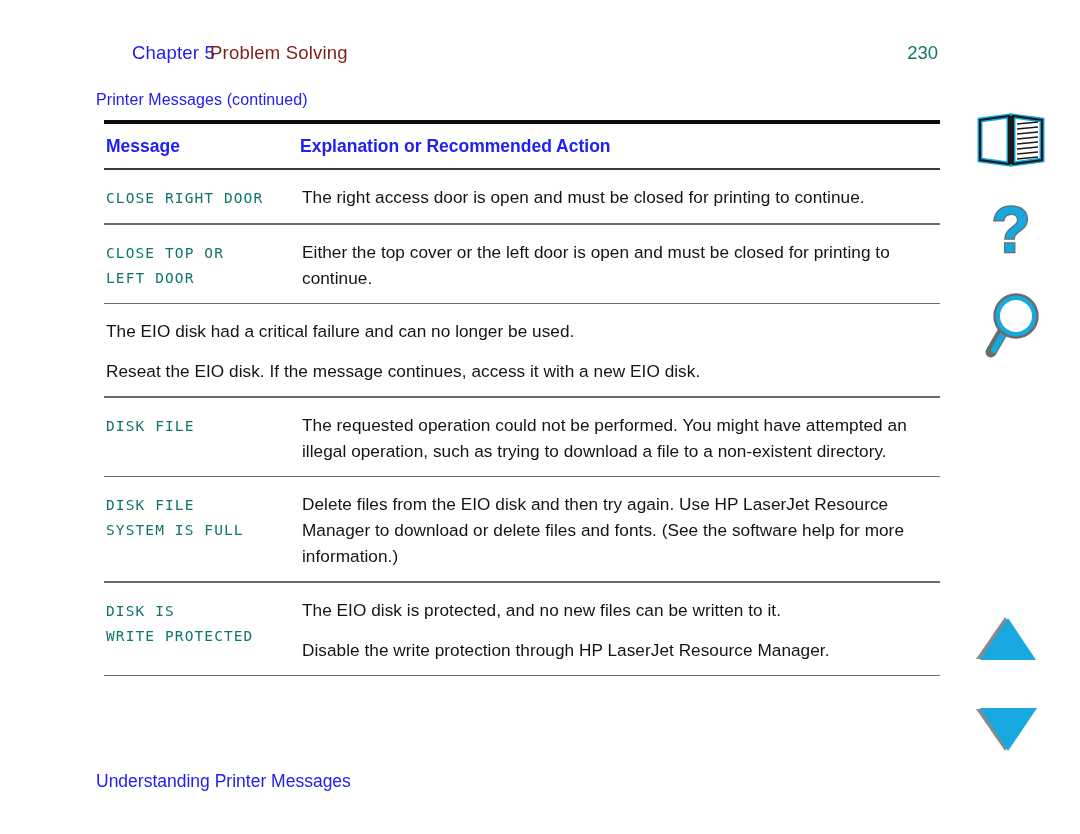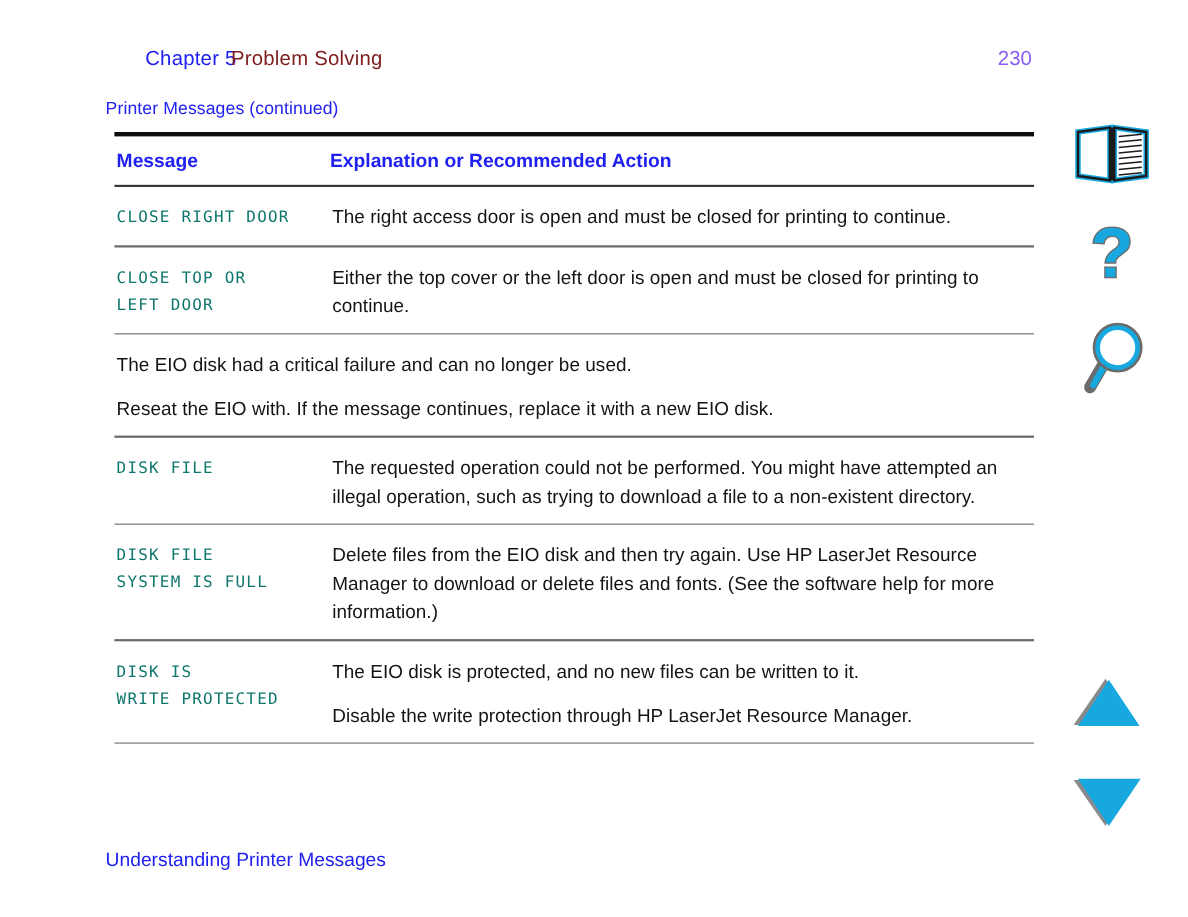--- a/index.html
+++ b/index.html
@@ -47,21 +47,21 @@
     top: 0;
     color: #7f1d1d;
     font-size: 18.5px;
     letter-spacing: 0.2px;
     white-space: nowrap;
   }
   .page-number {
     position: absolute;
     right: 2px;
     top: 0;
-    color: #8b5cf6;
+    color: #0f766e;
     font-size: 18.5px;
     text-align: right;
     white-space: nowrap;
   }
 
   .section-title {
     position: absolute;
     left: 96px;
     top: 91px;
     color: #2020f0;
@@ -217,21 +217,21 @@
       </div>
       <div class="td-exp">
         <p class="exp-para">Either the top cover or the left door is open and must be closed for printing to continue.</p>
       </div>
     </div>
     <div class="rule-thin"></div>
 
     <div class="trow">
       <div class="td-exp">
         <p class="exp-para">The EIO disk had a critical failure and can no longer be used.</p>
-        <p class="exp-para">Reseat the EIO with. If the message continues, replace it with a new EIO disk.</p>
+        <p class="exp-para">Reseat the EIO disk. If the message continues, access it with a new EIO disk.</p>
       </div>
     </div>
     <div class="rule-thin"></div>
 
     <div class="trow">
       <div class="td-msg">
         <div class="msg-line">DISK FILE</div>
       </div>
       <div class="td-exp">
         <p class="exp-para">The requested operation could not be performed. You might have attempted an illegal operation, such as trying to download a file to a non-existent directory.</p>

